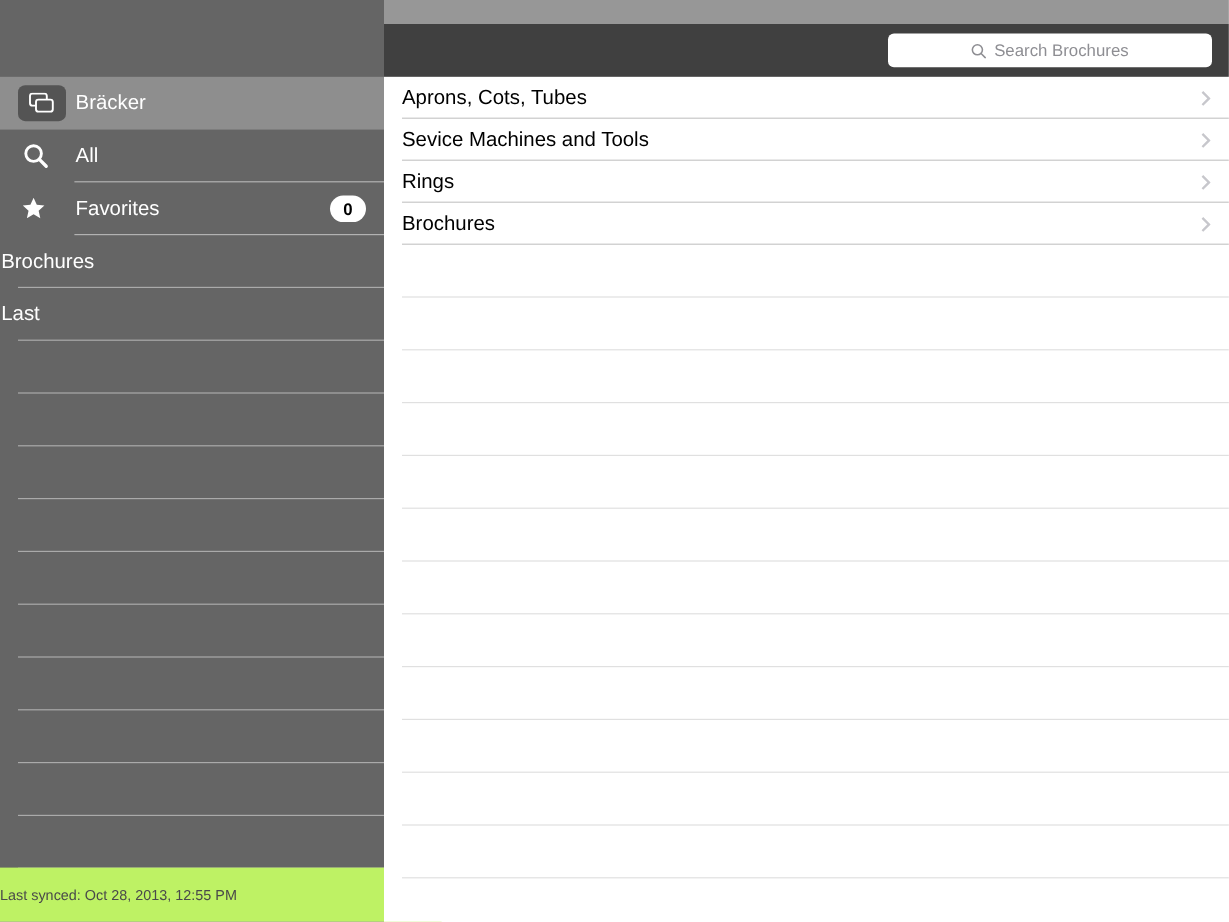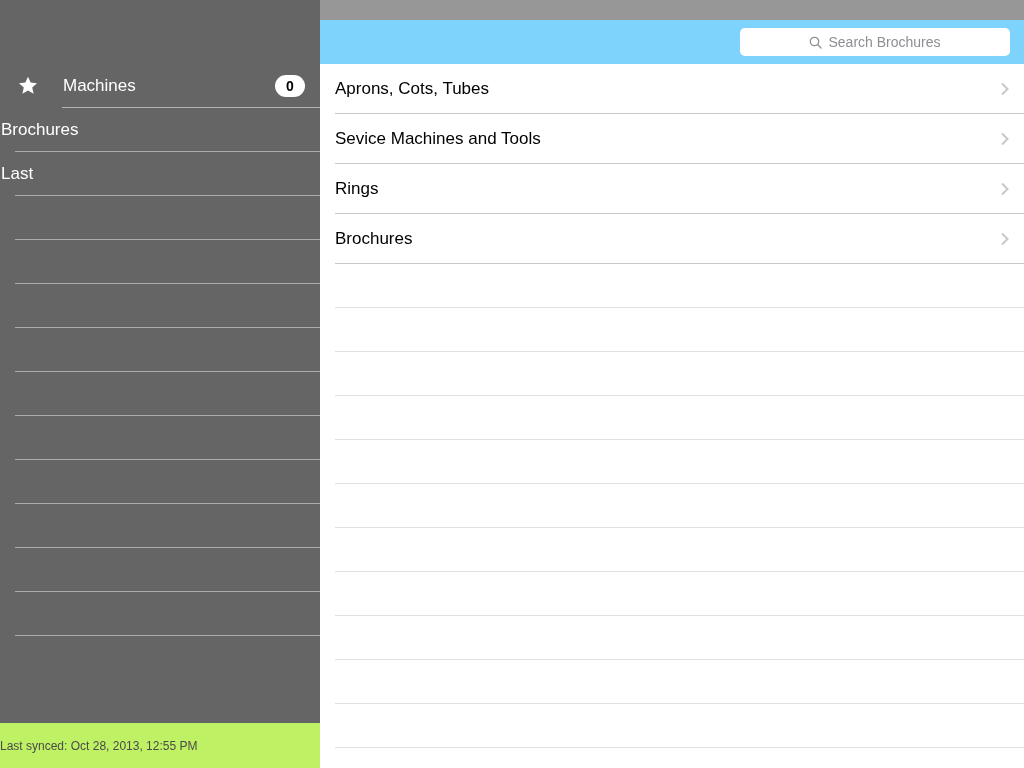--- a/index.html
+++ b/index.html
@@ -99,38 +99,38 @@
     position: absolute; left: 320px; top: 0; right: 0; height: 768px;
     background: #fff;
   }
   
   .main-status-tint {
     position: absolute; top: 0; left: 0; right: 0; height: 20px;
     background: #979797;
   }
   .main-nav {
     position: absolute; top: 20px; left: 0; right: 0; height: 44px;
-    background: #7dd3fc;
+    background: #404040;
     display: flex; align-items: center; justify-content: flex-end;
     padding: 0 14px;
   }
   .search-wrap {
     width: 270px; height: 28px; background: #fff;
     border-radius: 5px; display: flex; align-items: center; justify-content: center;
     gap: 6px; color: #8e8e93; font-size: 14px;
   }
   .search-placeholder {
     display: flex; align-items: center; gap: 6px; color: #8e8e93;
   }
 
   .cat-list {
     position: absolute; top: 64px; left: 0; right: 0;
   }
   .cat-row {
-    height: 50px; display: flex; align-items: center;
+    height: 35px; display: flex; align-items: center;
     padding: 0 15px; font-size: 17px; color: #000;
     position: relative;
   }
   .cat-row .chev {
     position: absolute; right: 15px; top: 50%; transform: translateY(-50%);
     color: #c7c7cc;
   }
   .cat-row .rsep {
     position: absolute; left: 15px; right: 0; bottom: 0;
     height: 1px; background: #c8c8c8;
@@ -167,29 +167,48 @@
         <rect x="22.5" y="3.5" width="2" height="4" rx="1" fill="#000"></rect>
       </svg>
     </span>
   </div>
 </div>
 
 <div class="sidebar">
 
   <div class="nav-list">
 
-
+    <div class="nav-item selected">
+      <span class="icon-pill">
+        <svg width="24" height="18" viewBox="0 0 24 18">
+          <rect x="2" y="1" width="14" height="10" rx="2" fill="none" stroke="#fff" stroke-width="1.6"></rect>
+          <rect x="7" y="6" width="14" height="10" rx="2" fill="#545454" stroke="#fff" stroke-width="1.6"></rect>
+        </svg>
+      </span>
+      <span class="label">Bräcker</span>
+    </div>
+
+    <div class="nav-item">
+      <span class="icon-pill" style="width:40px;justify-content:flex-start;padding-left:4px">
+        <svg width="22" height="22" viewBox="0 0 22 22">
+          <circle cx="9" cy="9" r="6.5" fill="none" stroke="#fff" stroke-width="2.4"></circle>
+          <line x1="14" y1="14" x2="19.5" y2="19.5" stroke="#fff" stroke-width="2.8" stroke-linecap="round"></line>
+        </svg>
+      </span>
+      <span class="label">All</span>
+      <span class="sep"></span>
+    </div>
 
     <div class="nav-item">
       <span class="icon-pill" style="width:40px;justify-content:flex-start;padding-left:2px">
         <svg width="22" height="22" viewBox="0 0 24 24">
           <path d="M12 2l2.9 6.3 6.9.7-5.2 4.7 1.5 6.8L12 17l-6.1 3.5 1.5-6.8L2.2 9l6.9-.7L12 2z" fill="#fff"></path>
         </svg>
       </span>
-      <span class="label">Machines</span>
+      <span class="label">Favorites</span>
       <span class="badge">0</span>
       <span class="sep"></span>
     </div>
 
     <div class="section-item">
       <span>Brochures</span>
       <span class="sep2"></span>
     </div>
     <div class="section-item">
       <span>Last</span>

